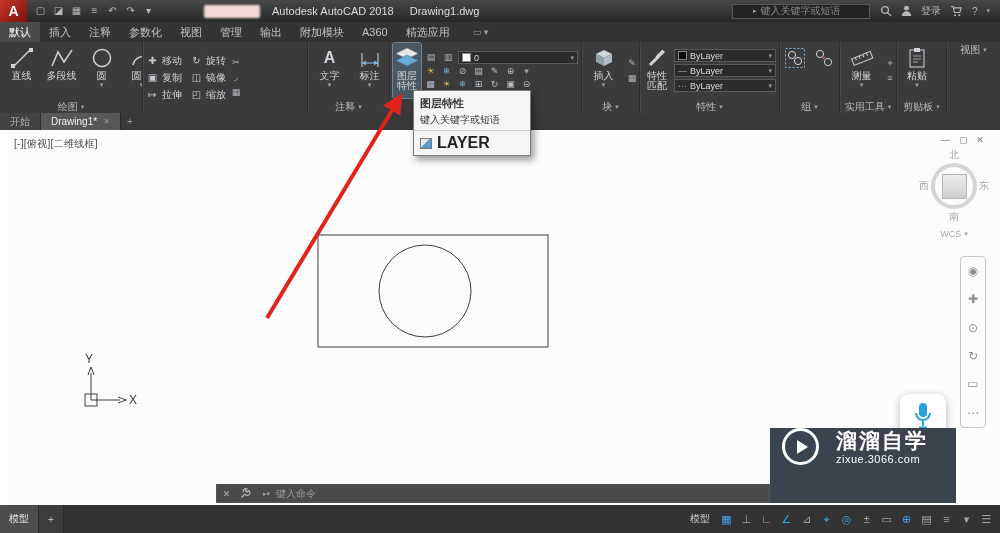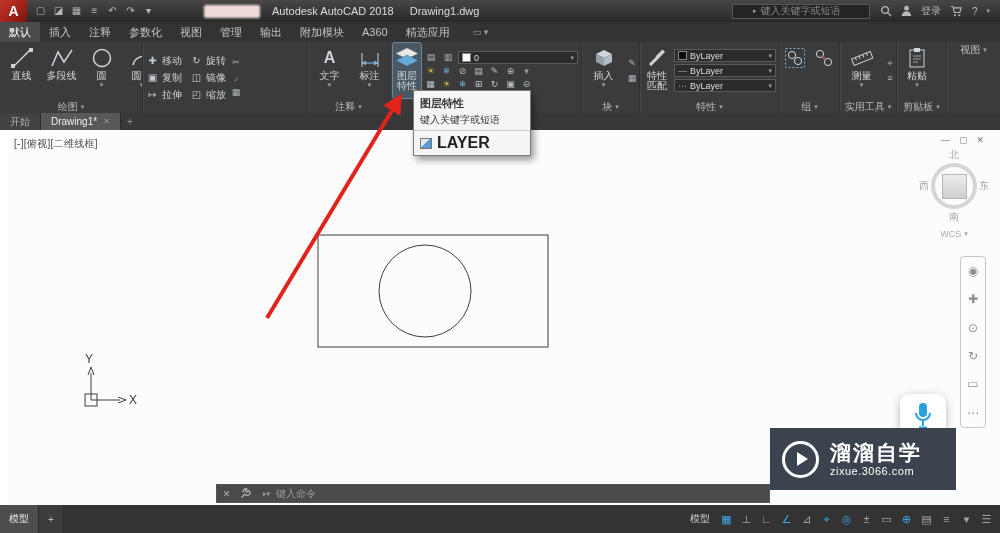--- a/index.html
+++ b/index.html
@@ -64,21 +64,21 @@
   .shapes,.ucs{position:absolute}
   .shapes{left:0;top:0}
   .ucs{left:70px;top:222px}
   .viewcube{position:absolute;right:14px;top:18px;width:80px;text-align:center;color:#a2a7ac;font-size:10px}
   .vc-mid{display:flex;align-items:center;justify-content:center;gap:2px;margin:1px 0}
   .vc-ring{width:46px;height:46px;border:4px solid rgba(200,202,204,.8);border-radius:50%;display:flex;align-items:center;justify-content:center}
   .vc-face{width:25px;height:25px;background:linear-gradient(#ededed,#cfcfcf);border:1px solid #b2b5b7}
   .vc-wcs{margin-top:5px;color:#a8adb2;display:flex;justify-content:center;gap:3px;align-items:center;font-size:9px}
   .navbar{position:absolute;right:22px;top:126px;width:26px;height:172px;background:rgba(252,252,252,.85);border:1px solid #c8c8c8;border-radius:4px;display:flex;flex-direction:column;align-items:center;justify-content:space-around;color:#8a8f94;font-size:12px}
   .micbtn{position:absolute;right:62px;top:264px;width:46px;height:44px;background:#ffffff;border-radius:9px;box-shadow:0 2px 9px rgba(0,0,0,.28);display:flex;align-items:center;justify-content:center}
-  .watermark{position:absolute;left:762px;top:298px;width:186px;height:62px;background:#3a434e;display:flex;align-items:center;gap:11px;padding:0 12px;color:#ffffff}
+  .watermark{position:absolute;left:762px;top:298px;width:186px;height:75px;background:#3a434e;display:flex;align-items:flex-start;gap:17px;padding:0 12px;color:#ffffff}
   .wm-logo{width:37px;height:37px;border:3px solid #fff;border-radius:50%;display:flex;align-items:center;justify-content:center;flex:none}
   .wm-play{width:0;height:0;border-left:11px solid #fff;border-top:7px solid transparent;border-bottom:7px solid transparent;margin-left:3px}
   .wm-text{display:flex;flex-direction:column;line-height:1.2}
   .wm-brand{font-size:21px;font-weight:bold;letter-spacing:2px;white-space:nowrap}
   .wm-url{font-size:11px;letter-spacing:.5px;white-space:nowrap}
   .cmdbar{position:absolute;left:208px;top:354px;width:554px;height:19px;background:rgba(60,60,60,.93);border:1px solid #555;display:flex;align-items:center;font-size:10px;color:#9c9c9c}
   .cmd-btn{width:19px;text-align:center;color:#b5b5b5;font-size:9px;display:flex;align-items:center;justify-content:center}
   .cmd-prompt{margin-left:8px;display:flex;align-items:center;gap:6px;color:#999}
 
   

